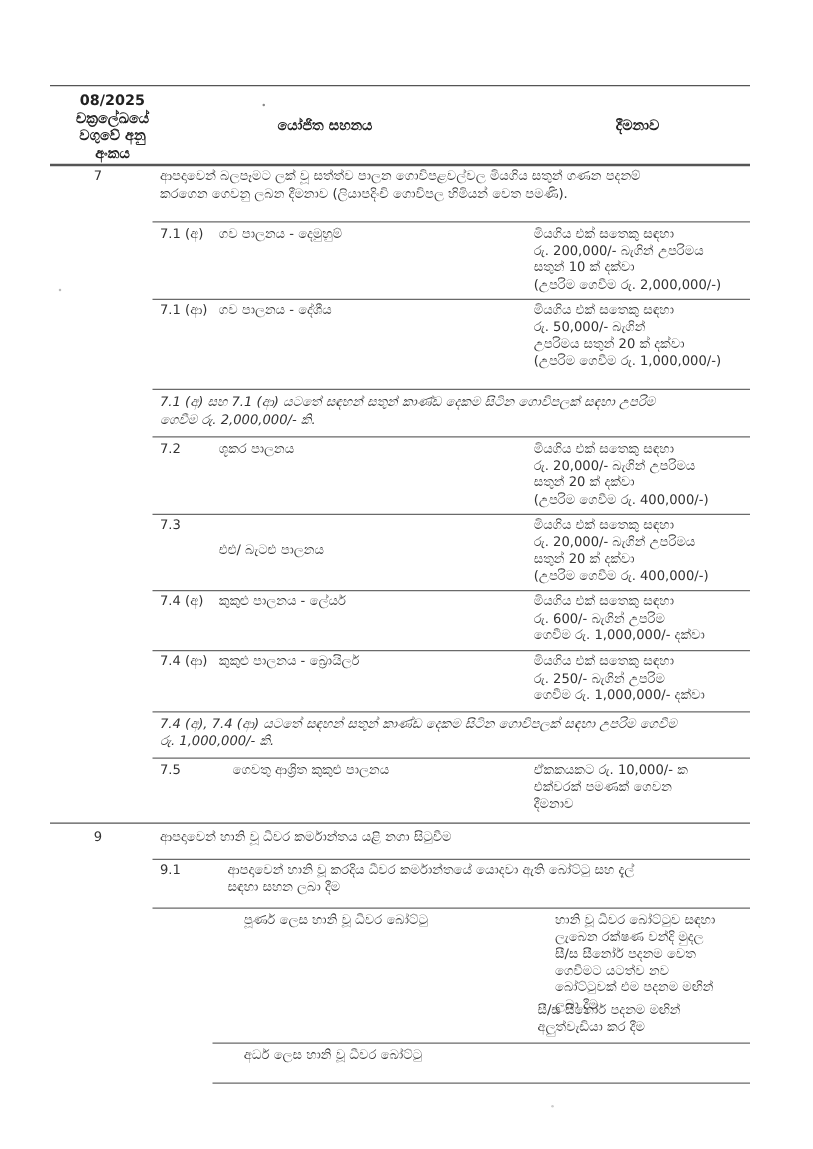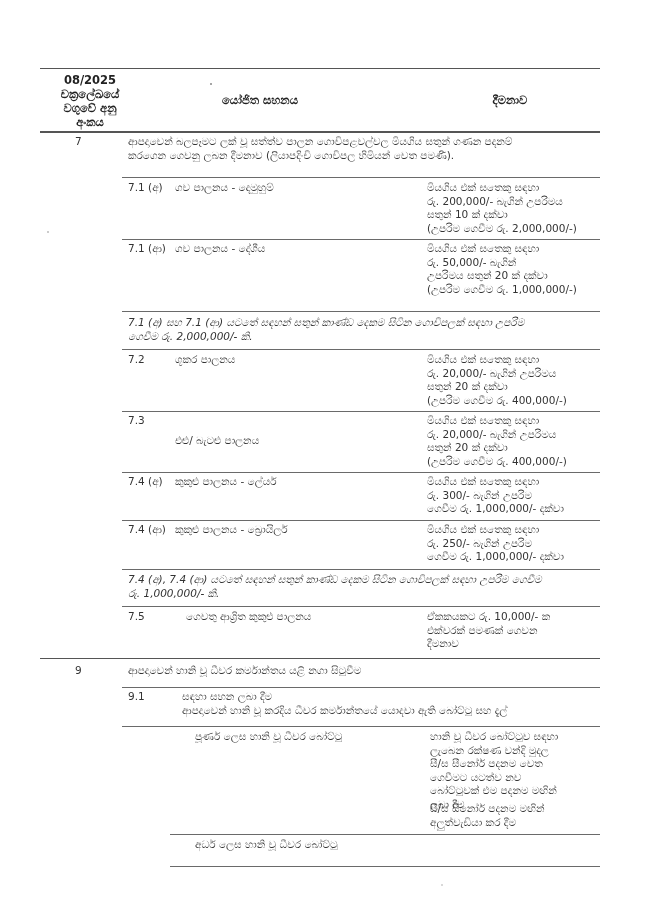--- a/index.html
+++ b/index.html
@@ -90,21 +90,21 @@
     <div>සතුන් 20 ක් දක්වා</div>
     <div>(උපරිම ගෙවීම රු. 400,000/-)</div>
   </div>
 
   <div class="rule thin" style="left:122px; top:472px; width:478px;"></div>
 
   <div class="t" style="left:128px; top:475px;">7.4 (අ)</div>
   <div class="t" style="left:175px; top:475px;">කුකුළු පාලනය - ලේයර්</div>
   <div class="t" style="left:427px; top:475px;">
     <div>මියගිය එක් සතෙකු සඳහා</div>
-    <div>රු. 300/- බැගින් උපරිම</div>
+    <div>රු. 600/- බැගින් උපරිම</div>
     <div>ගෙවීම රු. 1,000,000/- දක්වා</div>
   </div>
 
   <div class="rule thin" style="left:122px; top:520px; width:478px;"></div>
 
   <div class="t" style="left:128px; top:523px;">7.4 (ආ)</div>
   <div class="t" style="left:175px; top:523px;">කුකුළු පාලනය - බ්‍රොයිලර්</div>
   <div class="t" style="left:427px; top:523px;">
     <div>මියගිය එක් සතෙකු සඳහා</div>
     <div>රු. 250/- බැගින් උපරිම</div>
@@ -129,28 +129,28 @@
   </div>
 
   <div class="rule" style="left:40px; top:658px; width:560px;"></div>
   <div class="t" style="left:75px; top:664px;">9</div>
   <div class="t" style="left:128px; top:664px;">ආපදාවෙන් හානි වූ ධීවර කර්මාන්තය යළි නගා සිටුවීම</div>
 
   <div class="rule thin" style="left:122px; top:687px; width:478px;"></div>
 
   <div class="t" style="left:128px; top:690px;">9.1</div>
   <div class="t" style="left:182px; top:690px;">
+    <div>ආපදාවෙන් හානි වූ කරදිය ධීවර කර්මාන්තයේ යොදවා ඇති බෝට්ටු සහ දැල්</div>
     <div>සඳහා සහන ලබා දීම</div>
-    <div>ආපදාවෙන් හානි වූ කරදිය ධීවර කර්මාන්තයේ යොදවා ඇති බෝට්ටු සහ දැල්</div>
   </div>
 
   <div class="rule thin" style="left:122px; top:726px; width:478px;"></div>
 
   <div class="t" style="left:195px; top:730px;text-align:center;">පූර්ණ ලෙස හානි වූ ධීවර බෝට්ටු</div>
-  <div class="t" style="left:430px; top:730px;">
+  <div class="t" style="left:444px; top:730px;">
     <div>හානි වූ ධීවර බෝට්ටුව සඳහා</div>
     <div>ලැබෙන රක්ෂණ වන්දි මුදල</div>
     <div>සී/ස සීනෝර් පදනම වෙත</div>
     <div>ගෙවීමට යටත්ව නව</div>
     <div>බෝට්ටුවක් එම පදනම මඟින්</div>
     <div>ලබා දීම</div>
   </div>
 
   <div class="rule thin" style="left:170px; top:834px; width:430px;"></div>
 

